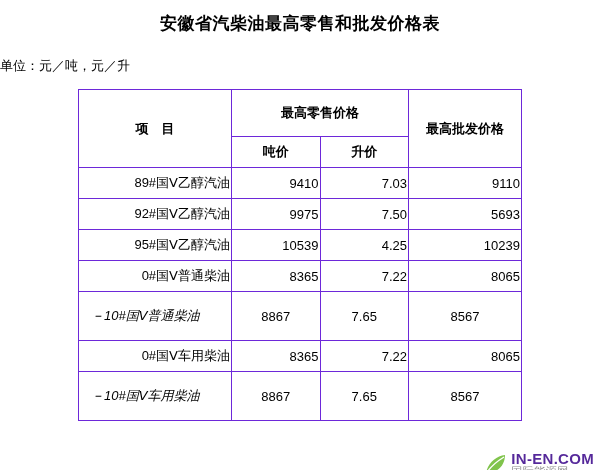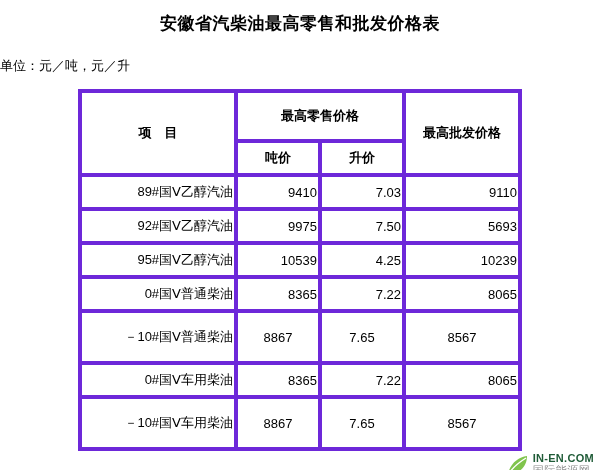--- a/index.html
+++ b/index.html
@@ -44,21 +44,21 @@
     font-family: "Liberation Sans", "DejaVu Sans", sans-serif;
   }
   table.price-table {
     border-collapse: collapse;
     margin: 14px auto 0 auto;
     width: 444px;
     table-layout: fixed;
   }
   table.price-table td,
   table.price-table th {
-    border: 4px solid #6d28d9;
+    border: 1px solid #6d28d9;
     font-size: 13px;
     text-align: center;
     vertical-align: middle;
     font-family: "Liberation Sans", "DejaVu Sans", sans-serif;
     padding: 2px 1px;
   }
   .hdr-item {
     font-weight: bold;
     font-size: 14px;
     width: 150px;
@@ -81,22 +81,23 @@
     height: 26px;
     width: 85px;
   }
   .row-label {
     text-align: center;
     font-size: 13px;
     padding: 3px 2px;
     line-height: 1.35;
   }
   .row-label.two-line {
-    text-align: right;
-    padding-left: 32px;
+    text-align: left;
+    padding-left: 12px;
+    font-style: italic;
   }
   .cell-val {
     font-size: 13px;
   }
   tr.tall td {
     height: 44px;
   }
   tr.short td {
     height: 26px;
     text-align: right;
@@ -114,23 +115,23 @@
     height: 26px;
     position: relative;
     margin-right: 3px;
   }
   .wm-text {
     display: flex;
     flex-direction: column;
     line-height: 1.05;
   }
   .wm-en {
-    font-size: 11px;
-    font-weight: bold;
-    color: #14532d;
+    font-size: 15px;
+    font-weight: bold;
+    color: #4c1d95;
     font-family: "Liberation Sans", "DejaVu Sans", sans-serif;
     letter-spacing: 0.3px;
   }
   .wm-cn {
     font-size: 11px;
     color: #888888;
     font-family: "Liberation Sans", "DejaVu Sans", sans-serif;
     letter-spacing: 0.5px;
   }
 </style>

